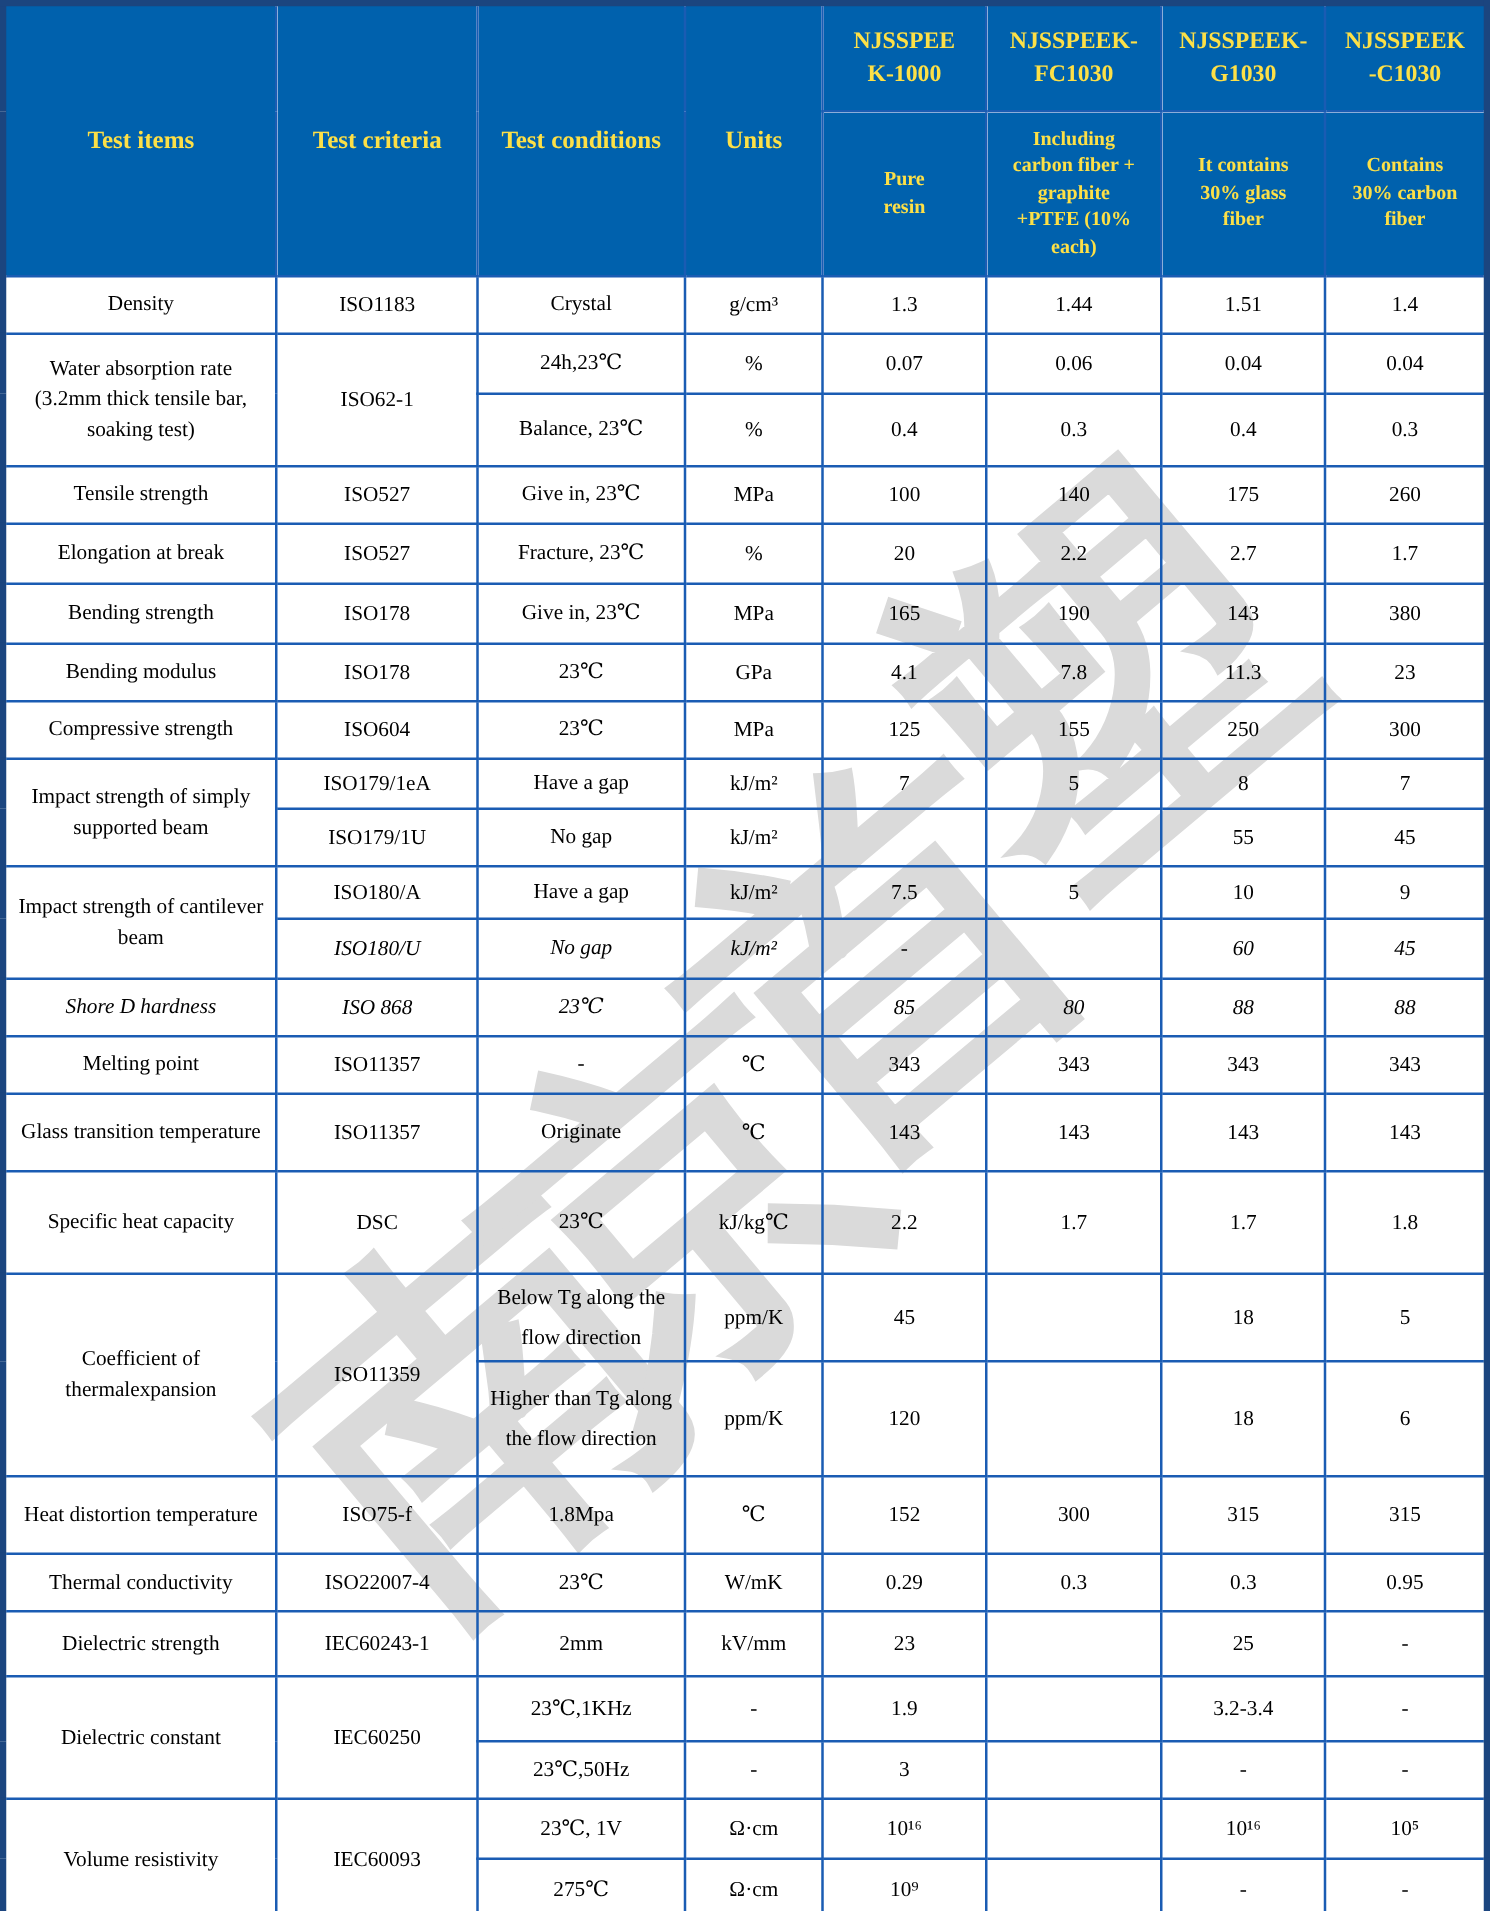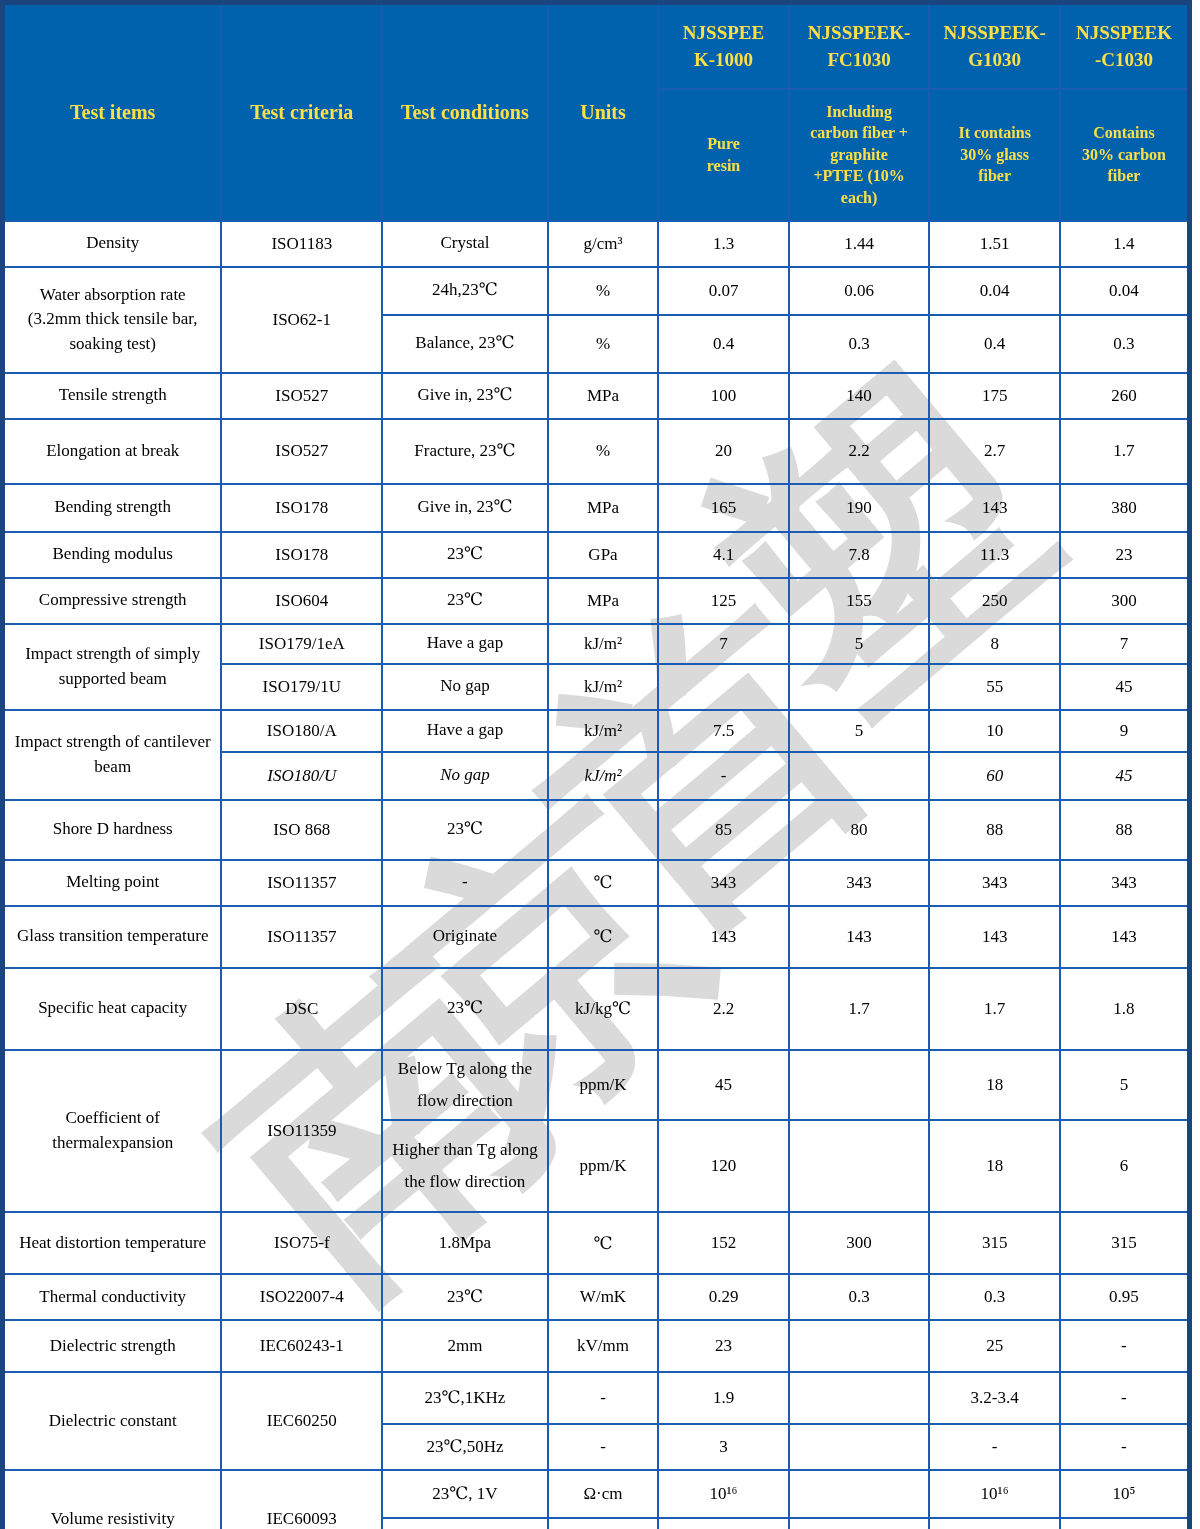--- a/index.html
+++ b/index.html
@@ -145,21 +145,21 @@
       <tr style="height: 46px;">
         <td class="c-item">Tensile strength</td>
         <td class="c-crit">ISO527</td>
         <td class="c-cond">Give in, 23℃</td>
         <td class="c-unit">MPa</td>
         <td class="c-val">100</td>
         <td class="c-val">140</td>
         <td class="c-val">175</td>
         <td class="c-val">260</td>
       </tr>
-      <tr style="height: 65px;">
+      <tr style="height: 48px;">
         <td class="c-item">Elongation at break</td>
         <td class="c-crit">ISO527</td>
         <td class="c-cond">Fracture, 23℃</td>
         <td class="c-unit">%</td>
         <td class="c-val">20</td>
         <td class="c-val">2.2</td>
         <td class="c-val">2.7</td>
         <td class="c-val">1.7</td>
       </tr>
       <tr style="height: 48px;">
@@ -223,21 +223,21 @@
       </tr>
       <tr style="height: 48px; font-style: italic;">
         <td class="c-crit">ISO180/U</td>
         <td class="c-cond">No gap</td>
         <td class="c-unit">kJ/m²</td>
         <td class="c-val">-</td>
         <td class="c-val"></td>
         <td class="c-val">60</td>
         <td class="c-val">45</td>
       </tr>
-      <tr style="height: 60px;">
+      <tr style="height: 46px; font-style: italic;">
         <td class="c-item">Shore D hardness</td>
         <td class="c-crit">ISO 868</td>
         <td class="c-cond">23℃</td>
         <td class="c-unit"></td>
         <td class="c-val">85</td>
         <td class="c-val">80</td>
         <td class="c-val">88</td>
         <td class="c-val">88</td>
       </tr>
       <tr style="height: 46px;">

